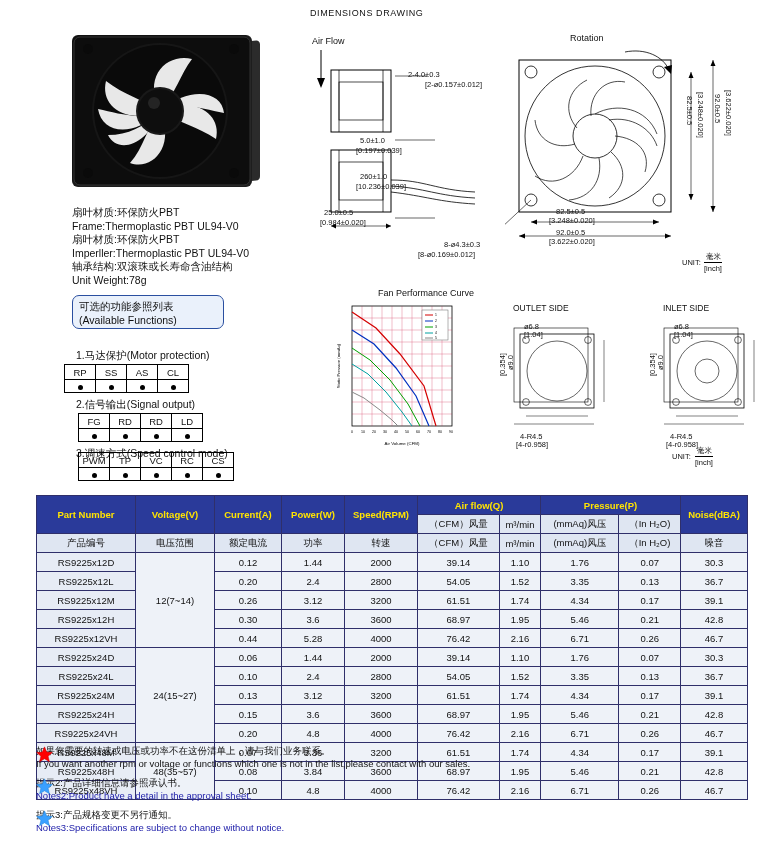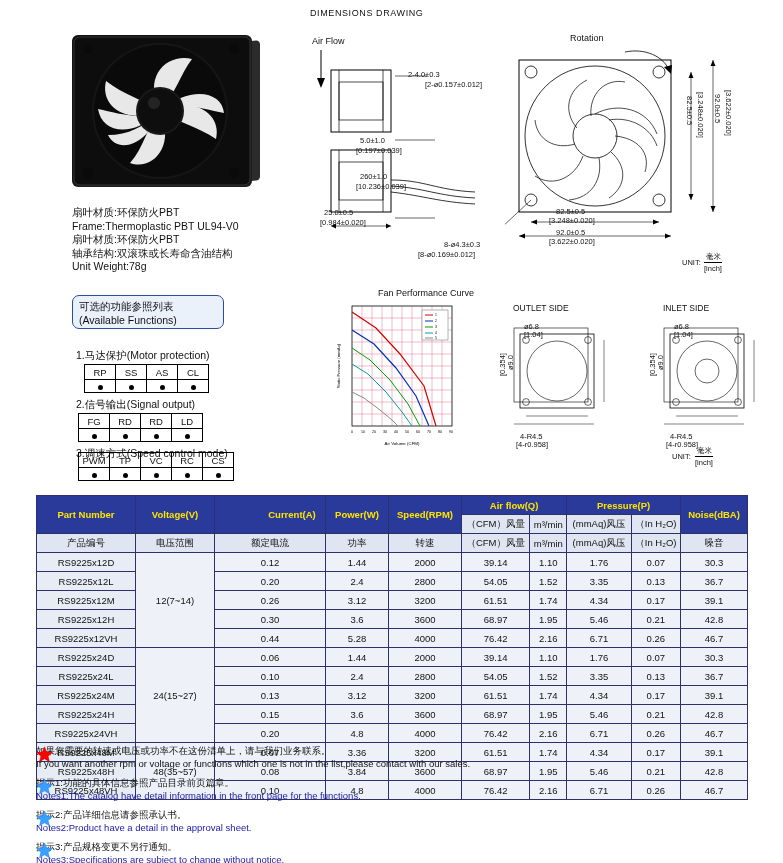--- a/index.html
+++ b/index.html
@@ -128,31 +128,32 @@
             <circle cx="162" cy="138" r="5"></circle>
         </g>
       </svg>
     </div>
   </div>
 
   <div class="spec-text">
     <div>扇叶材质:环保防火PBT</div>
     <div>Frame:Thermoplastic PBT UL94-V0</div>
     <div>扇叶材质:环保防火PBT</div>
+    <div>Imperller:Thermoplastic PBT UL94-V0</div>
     <div>轴承结构:双滚珠或长寿命含油结构</div>
     <div>Unit Weight:78g</div>
   </div>
 
   <div class="af-box">
     <div>可选的功能参照列表</div>
     <div>(Available Functions)</div>
   </div>
 
   <div class="fn-label" style="left:76px;top:349px;">1.马达保护(Motor protection)</div>
-  <table class="fn-table" style="left:84px;top:364px;padding-left:23px;">
+  <table class="fn-table" style="left:64px;top:364px;padding-left:23px;">
     <tbody>
         <tr>
       <td>RP</td>
       <td>SS</td>
       <td>AS</td>
       <td>CL</td>
     </tr>
     <tr>
       <td class="dot"><span class="dotmark"></span></td>
       <td class="dot"><span class="dotmark"></span></td>
@@ -414,21 +415,21 @@
 
   <div class="lbl" style="left:672px;top:452px;">UNIT:</div>
   <div class="lbl" style="left:697px;top:446px;">毫米</div>
   <div class="lbl" style="left:695px;top:456px;border-top:1px solid #000;padding-top:1px;">[inch]</div>
 
   <table class="tbl">
     <thead>
       <tr>
         <th rowspan="2" style="width:98px;">Part Number</th>
         <th rowspan="2" style="width:78px;">Voltage(V)</th>
-        <th rowspan="2" style="width:66px;padding-left:44px;">Current(A)</th>
+        <th rowspan="2" style="width:66px;">Current(A)</th>
         <th rowspan="2" style="width:62px;">Power(W)</th>
         <th rowspan="2" style="width:72px;">Speed(RPM)</th>
         <th colspan="2" style="width:116px;">Air flow(Q)</th>
         <th colspan="2" style="width:132px;">Pressure(P)</th>
         <th rowspan="2" style="width:66px;">Noise(dBA)</th>
       </tr>
       <tr class="sub">
         <td>（CFM）风量</td>
         <td>m³/min</td>
         <td>(mmAq)风压</td>
@@ -599,27 +600,20 @@
     </tbody>
   </table>
 
   <div class="notes">
     <div class="note-row">
       <svg class="star" viewBox="0 0 20 20">
         <polygon points="10,1 12.6,7.2 19.3,7.6 14.2,12 15.8,18.6 10,15 4.2,18.6 5.8,12 0.7,7.6 7.4,7.2" fill="#ff0000" stroke="#cc0000" stroke-width=".6"></polygon>
       </svg>
       <div class="note-cn">如果您需要的转速或电压或功率不在这份清单上，请与我们业务联系。</div>
       <div class="note-en red">If you want another rpm or voltage or functions which one is not in the list,please contact with our sales.</div>
-    </div>
-    <div class="note-row">
-      <svg class="star" viewBox="0 0 20 20">
-        <polygon points="10,1 12.6,7.2 19.3,7.6 14.2,12 15.8,18.6 10,15 4.2,18.6 5.8,12 0.7,7.6 7.4,7.2" fill="#3aa0ff" stroke="#1c7fd6" stroke-width=".6"></polygon>
-      </svg>
-      <div class="note-cn">提示1:功能的具体信息参照产品目录前页篇章。</div>
-      <div class="note-en">Notes1:The catalog have detail information in the front page for the functions.</div>
     </div>
     <div class="note-row">
       <svg class="star" viewBox="0 0 20 20">
         <polygon points="10,1 12.6,7.2 19.3,7.6 14.2,12 15.8,18.6 10,15 4.2,18.6 5.8,12 0.7,7.6 7.4,7.2" fill="#3aa0ff" stroke="#1c7fd6" stroke-width=".6"></polygon>
       </svg>
       <div class="note-cn">提示2:产品详细信息请参照承认书。</div>
       <div class="note-en">Notes2:Product have a detail in the approval sheet.</div>
     </div>
     <div class="note-row">
       <svg class="star" viewBox="0 0 20 20">

